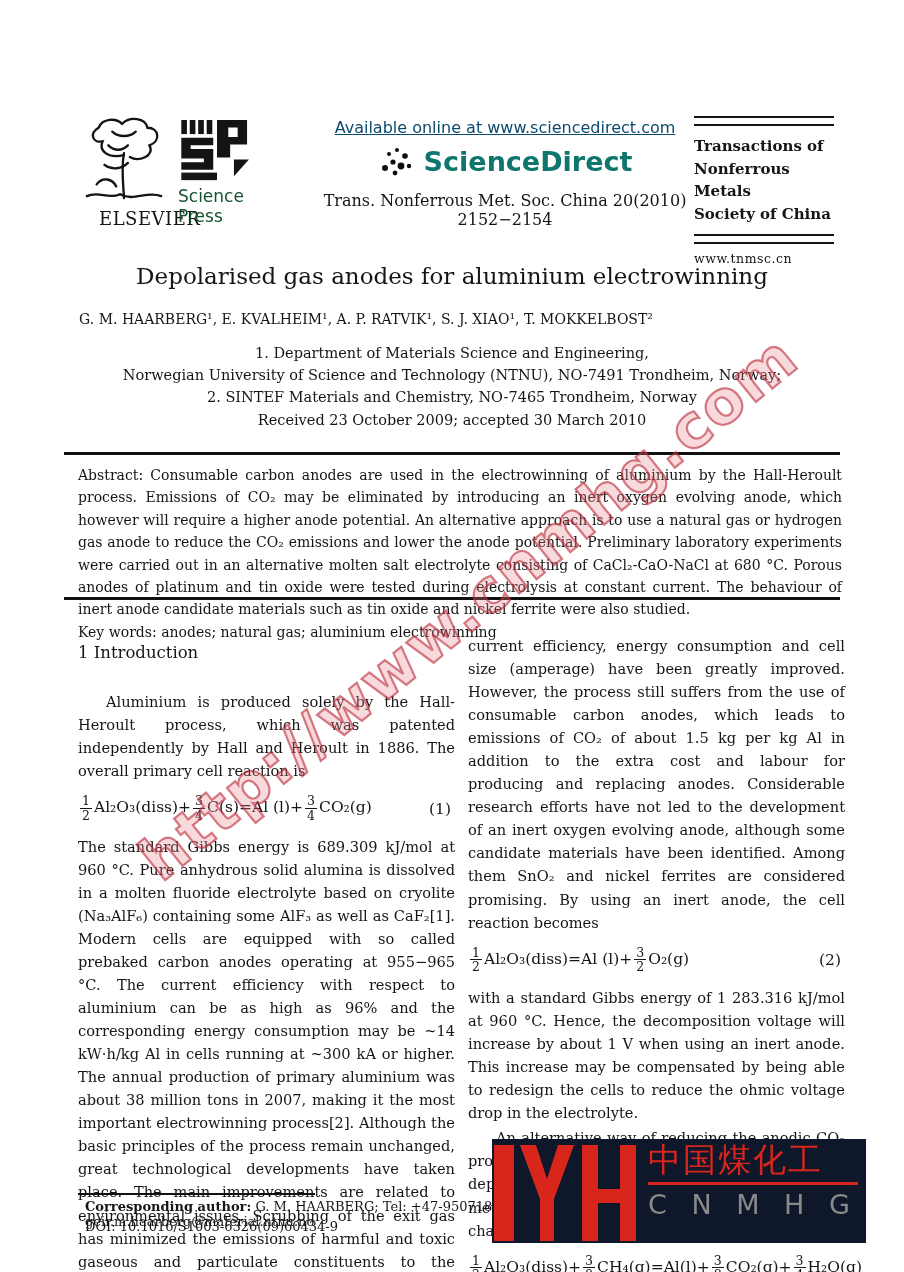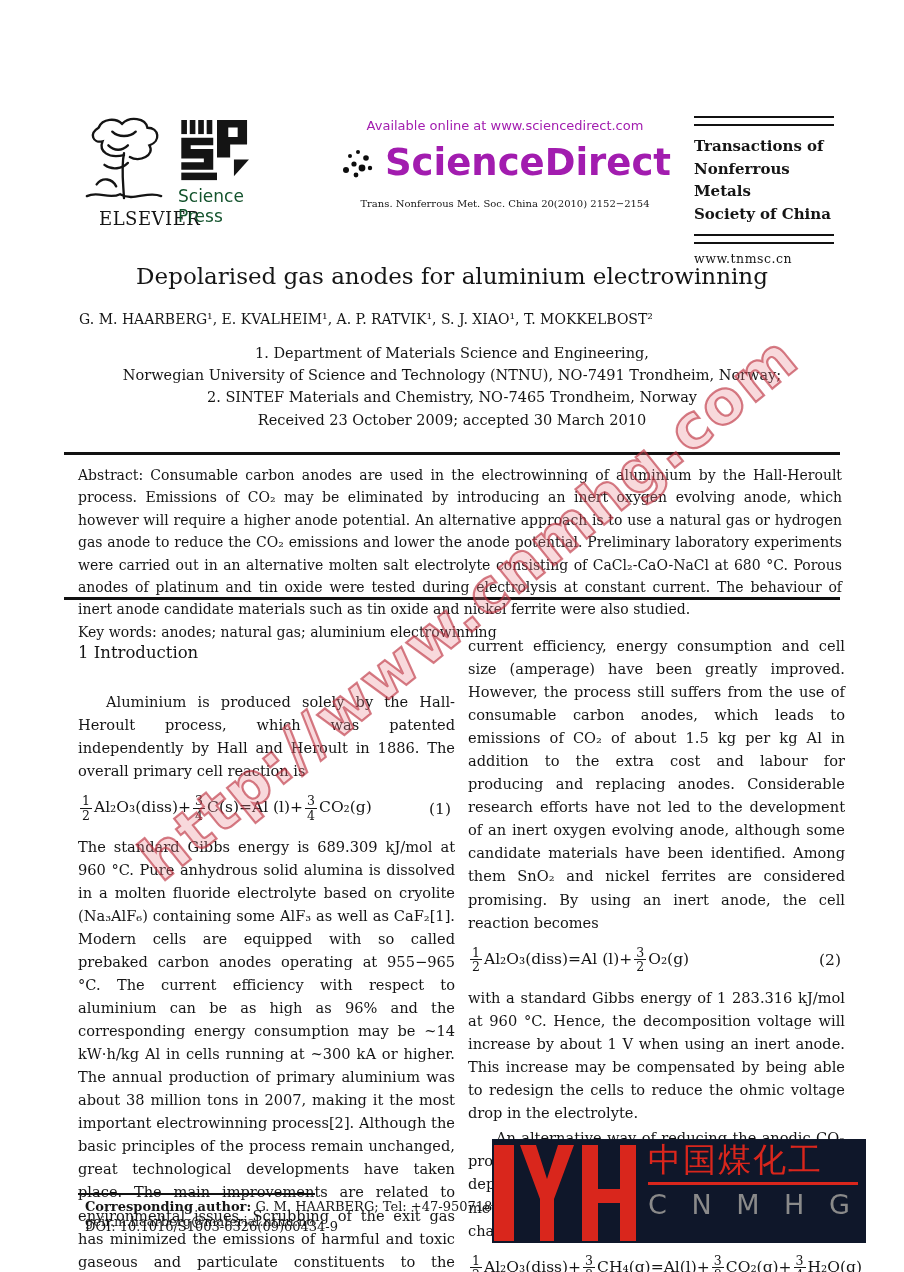--- a/index.html
+++ b/index.html
@@ -6,24 +6,24 @@
   .page{
     position:relative;width:904px;height:1272px;margin:0 auto;background:#fff;
     font-family:"DejaVu Serif","Liberation Serif",serif;color:#151515;overflow:hidden;
   }
   
   .elsevier-wrap{position:absolute;left:74px;top:116px;width:100px;text-align:center;}
   .elsevier-name{font-size:18px;letter-spacing:.5px;margin-top:2px;margin-left:25px;}
   .sp-wrap{position:absolute;left:178px;top:120px;width:90px;}
   .sp-text{font-family:"DejaVu Sans","Liberation Sans",sans-serif;font-size:17px;line-height:1.2;margin-top:0;color:#14532d;}
   .center-head{position:absolute;left:295px;top:118px;width:420px;text-align:center;}
-  .avail{font-family:"DejaVu Sans","Liberation Sans",sans-serif;font-size:13px;color:#a21caf;}
+  .avail{font-family:"DejaVu Sans","Liberation Sans",sans-serif;font-size:16px;color:#0c4a6e;text-decoration:underline;}
   .sd-row{margin-top:8px;display:flex;align-items:center;justify-content:center;gap:10px;}
-  .sd-name{font-family:"DejaVu Sans","Liberation Sans",sans-serif;font-size:37px;font-weight:bold;color:#a21caf;}
-  .jref{font-size:10px;margin-top:14px;}
+  .sd-name{font-family:"DejaVu Sans","Liberation Sans",sans-serif;font-size:27px;font-weight:bold;color:#0f766e;}
+  .jref{font-size:16px;margin-top:14px;}
   .right-head{position:absolute;left:694px;top:116px;width:140px;}
   .dblrule{height:6px;border-top:2.5px solid #111;border-bottom:2.5px solid #111;}
   .jname{font-weight:bold;font-size:15px;line-height:1.5;margin:9px 0 9px 0;}
   .jsite{font-size:12.5px;margin-top:7px;letter-spacing:.5px;}
   
   .paper-title{position:absolute;left:0;top:263px;width:904px;text-align:center;font-size:23px;}
   .authors{position:absolute;left:0;top:311px;width:732px;text-align:center;font-size:14px;}
   .affil{position:absolute;left:0;top:343px;width:904px;text-align:center;font-size:14.5px;line-height:1.5;}
   .received{position:absolute;left:0;top:412px;width:904px;text-align:center;font-size:14.5px;}
   .rule{position:absolute;left:64px;width:776px;height:3px;background:#111;}

